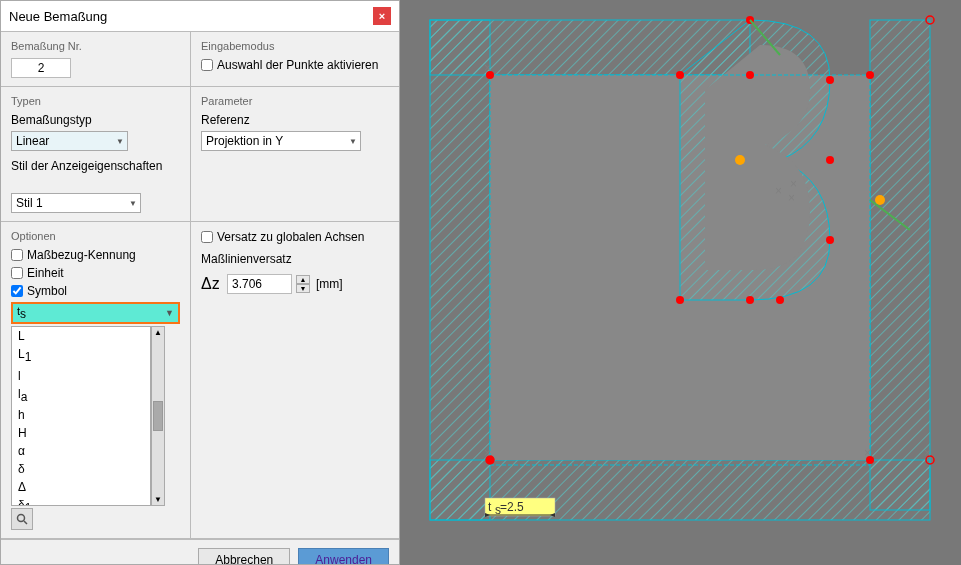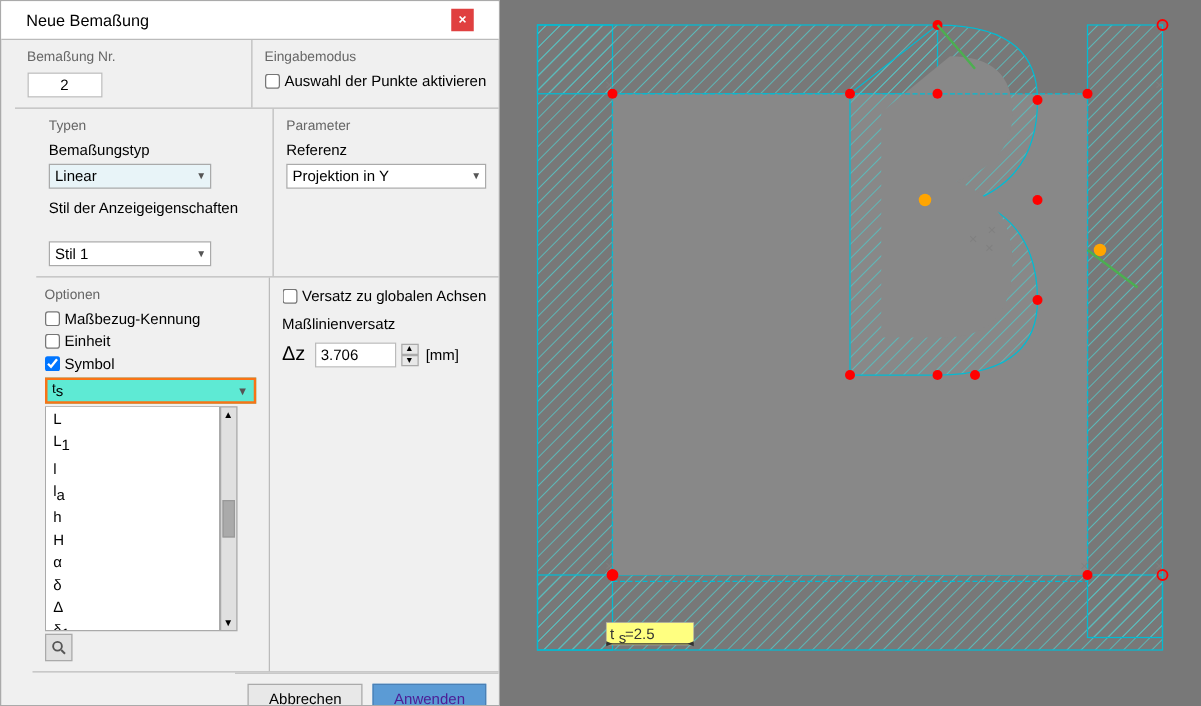--- a/index.html
+++ b/index.html
@@ -13,21 +13,21 @@
       background: #f0f0f0;
       border: 1px solid #aaa;
       display: flex;
       flex-direction: column;
       position: relative;
     }
 
     .dialog-title-bar {
       background: #fff;
       border-bottom: 1px solid #bbb;
-      padding: 6px 20px;
+      padding: 6px 8px;
       display: flex;
       justify-content: space-between;
       align-items: center;
     }
     .dialog-title {
       font-size: 13px;
       font-weight: normal;
     }
     .close-btn {
       background: #e04040;
@@ -41,21 +41,20 @@
       align-items: center;
       justify-content: center;
       font-weight: bold;
     }
 
     .dialog-body {
       display: flex;
       flex-direction: column;
       flex: 1;
       overflow: hidden;
-      align-items: flex-end;
     }
 
     
     .top-row {
       display: flex;
       border-bottom: 1px solid #bbb;
     }
 
     .section {
       padding: 8px 10px;
@@ -110,21 +109,21 @@
       position: absolute;
       right: 4px;
       top: 50%;
       transform: translateY(-50%);
       pointer-events: none;
       color: #555;
     }
 
     .linear-select select {
       background: #e8f4f8;
-      width: 130px;
+      width: 117px;
     }
 
     .stil-select select {
       width: 130px;
     }
 
     .ref-select select {
       width: 160px;
     }
 

